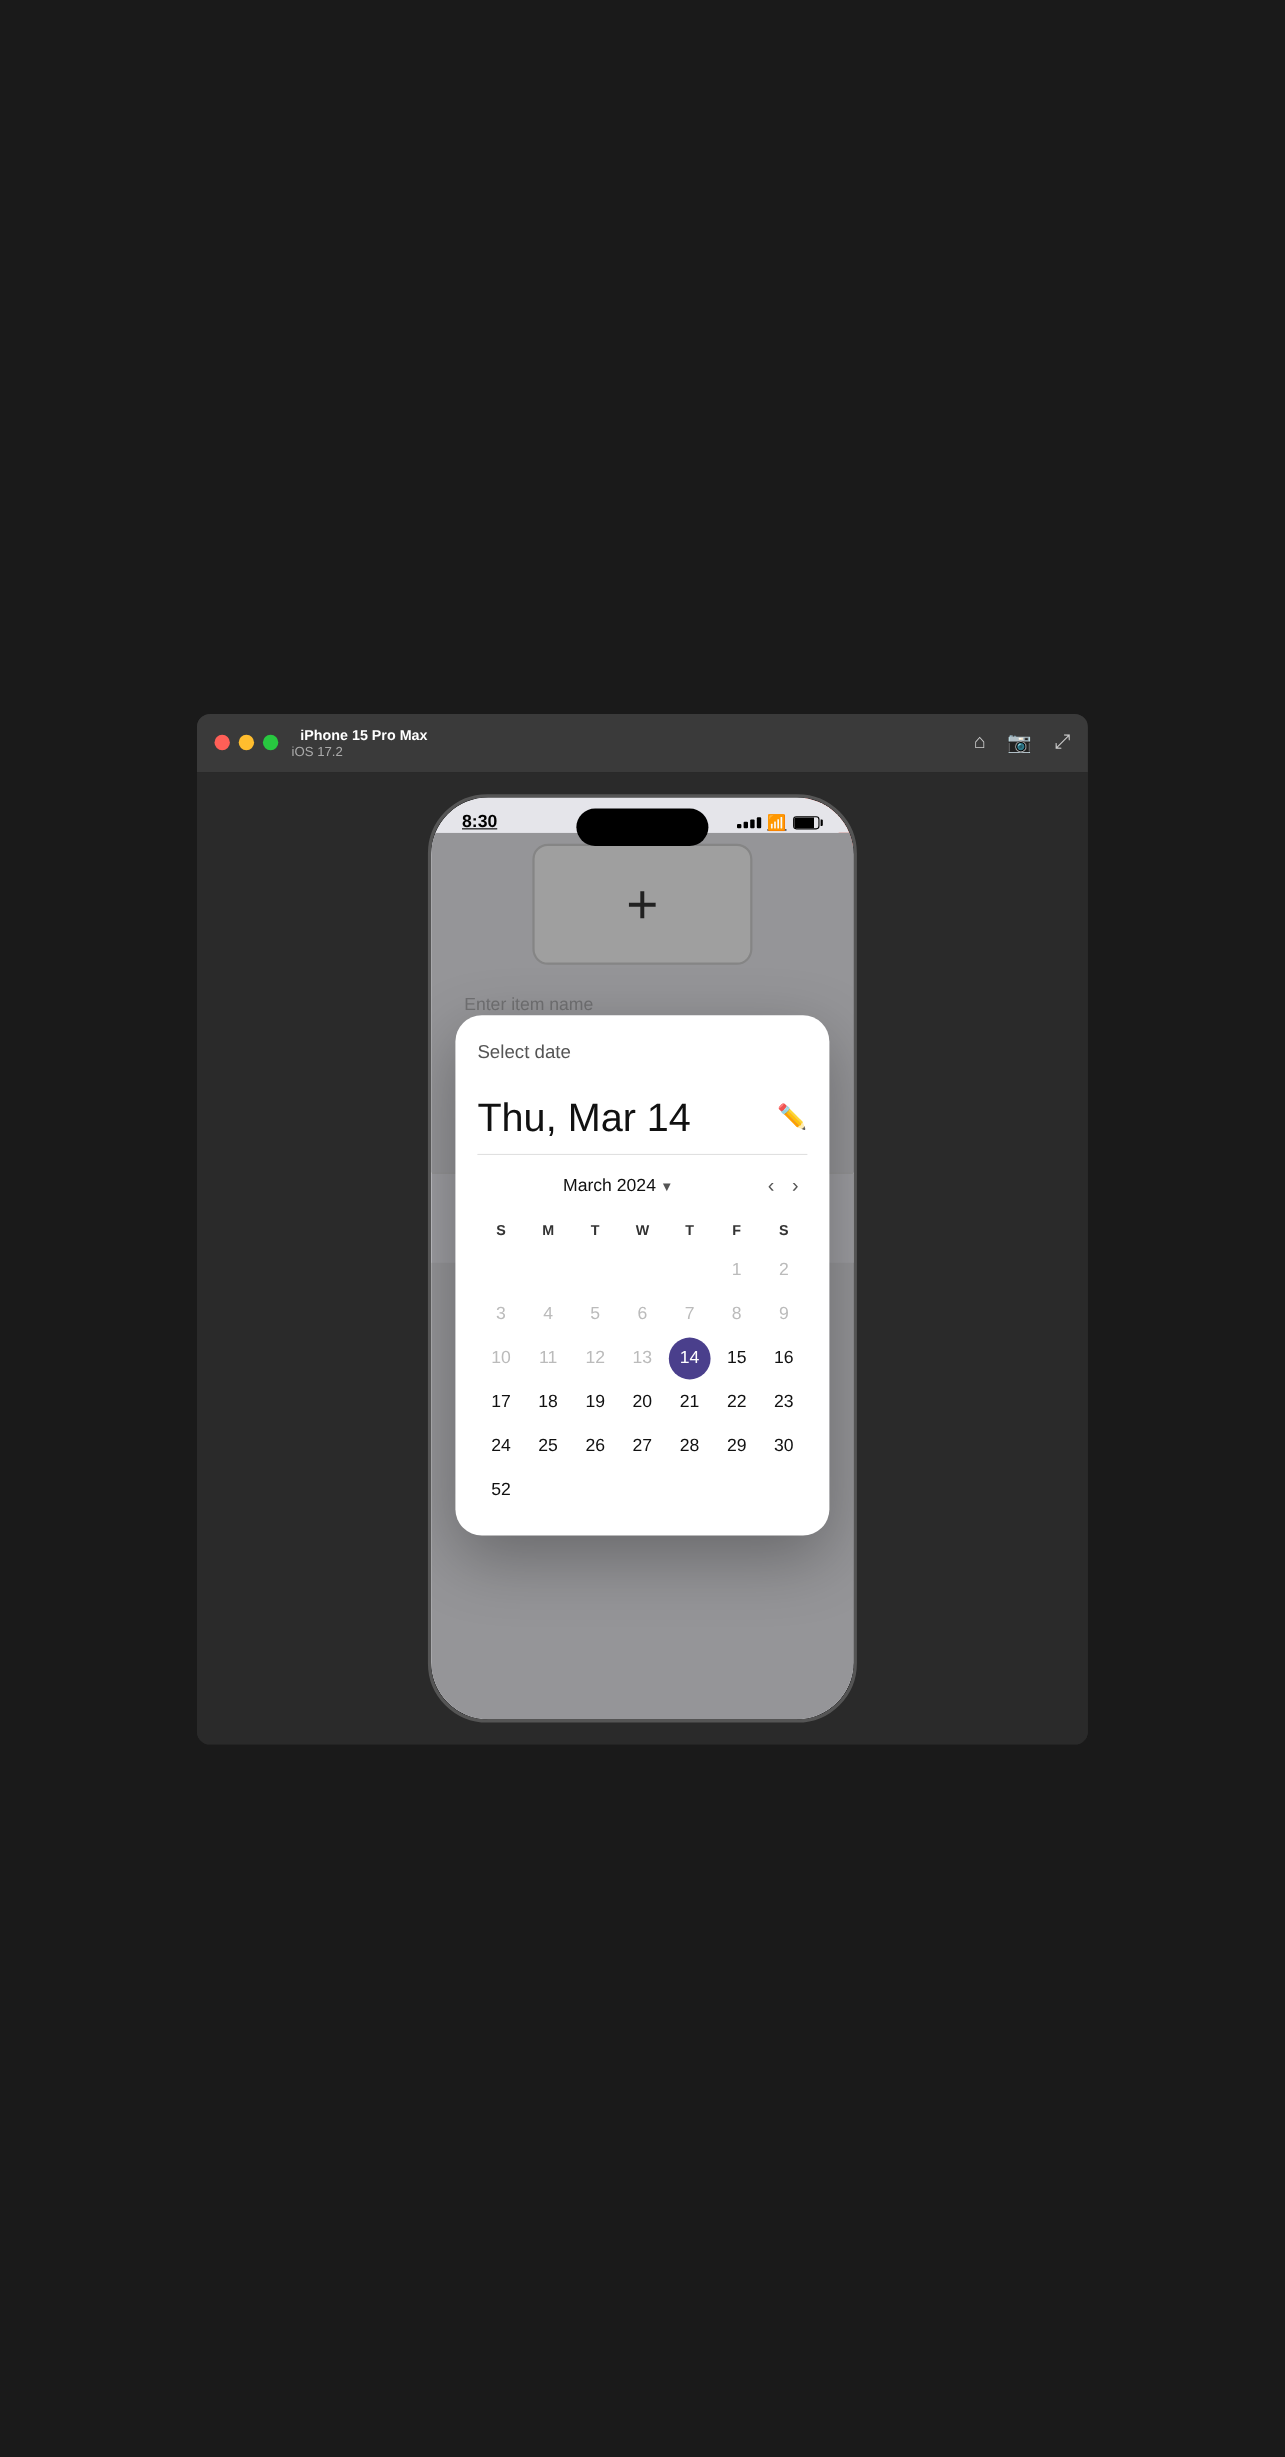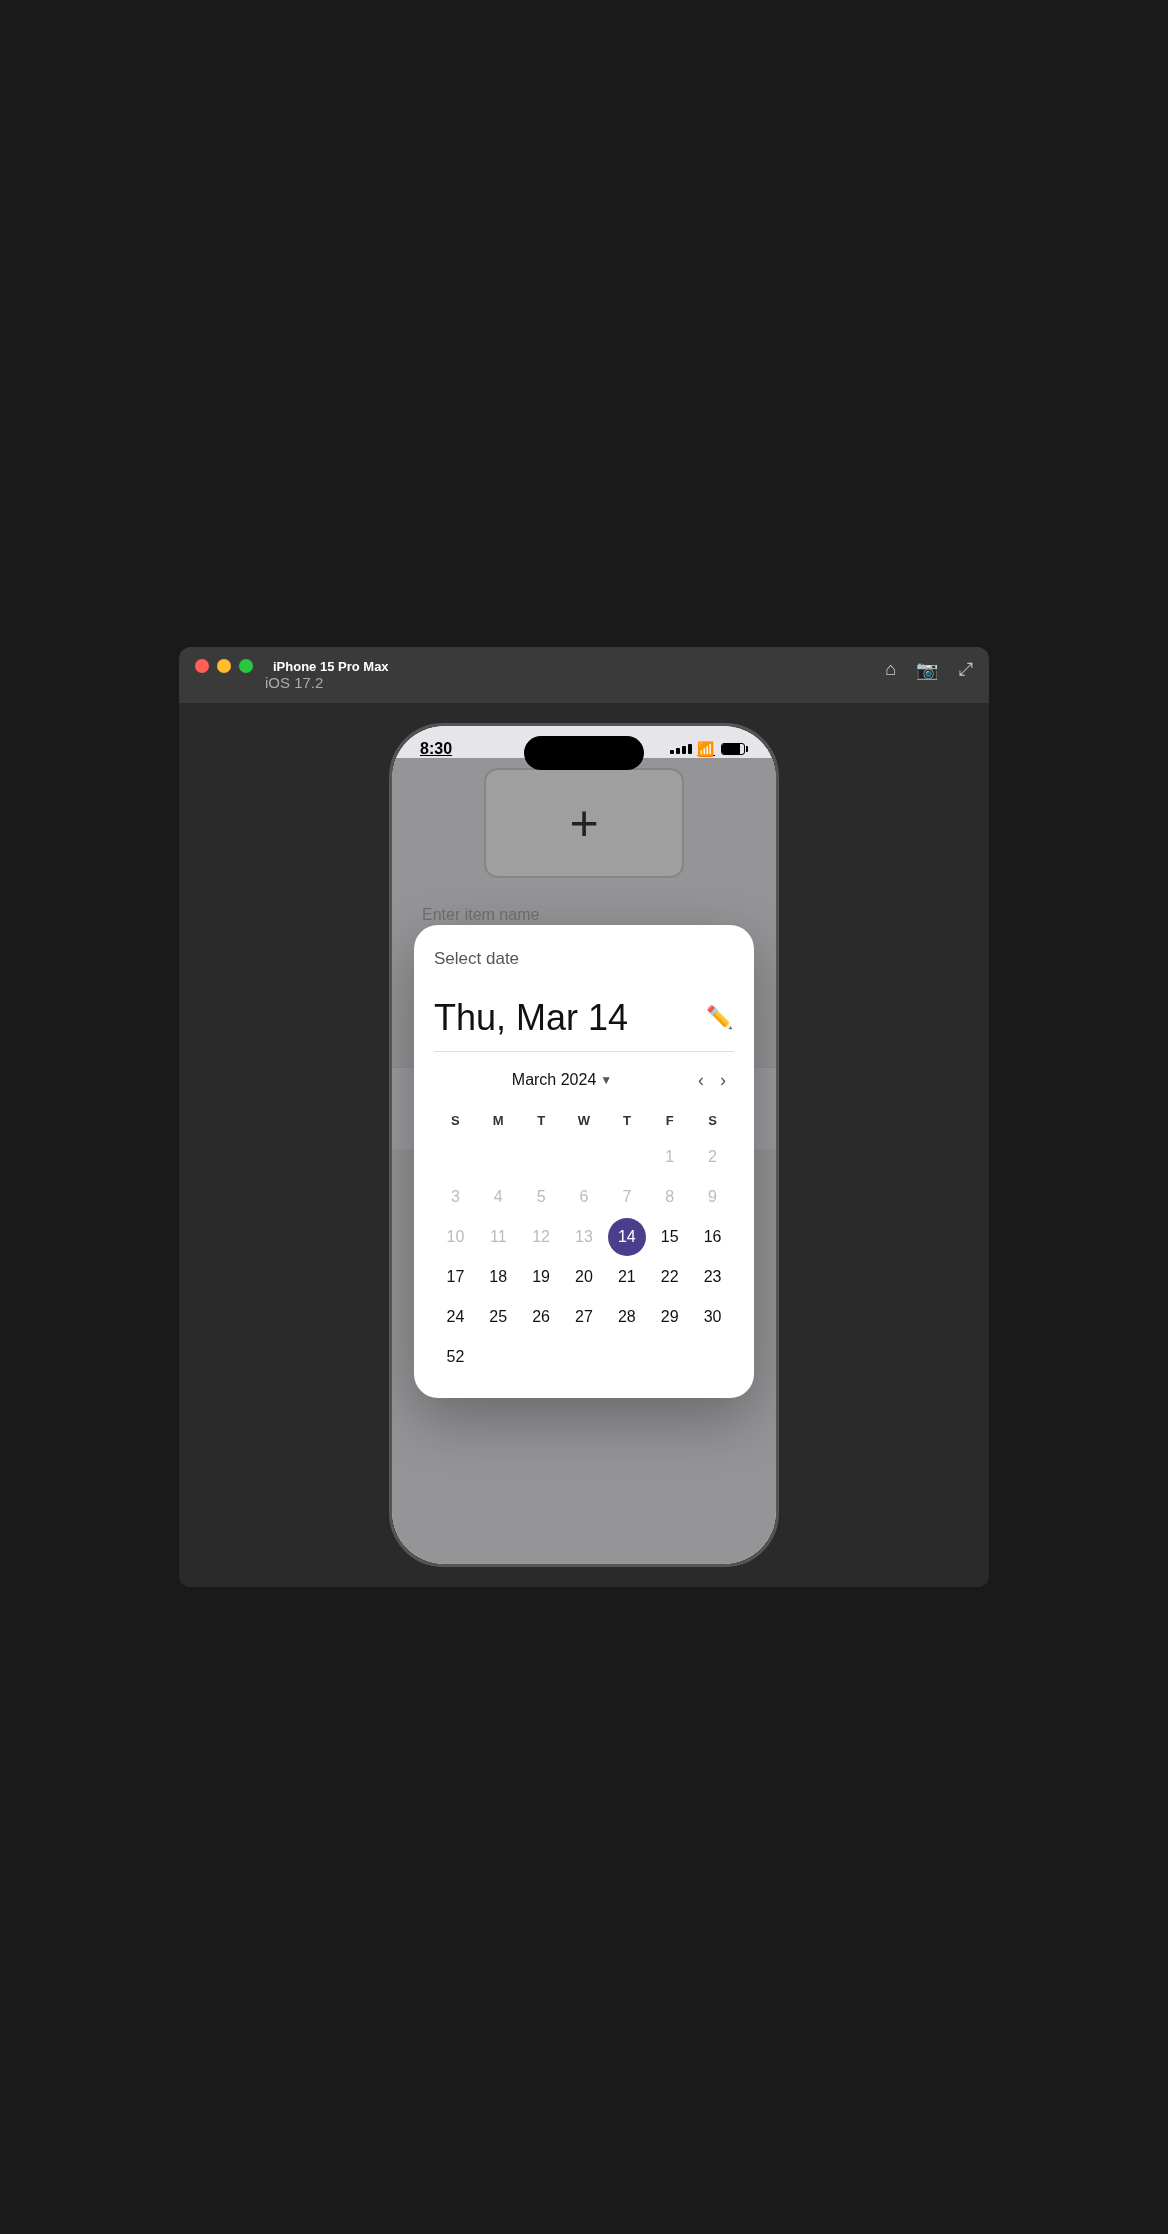--- a/index.html
+++ b/index.html
@@ -17,21 +17,21 @@
       width: 810px;
       background: #2a2a2a;
       border-radius: 12px;
       overflow: hidden;
     }
 
     .simulator-titlebar {
       background: #3a3a3a;
       padding: 12px 16px;
       display: flex;
-      align-items: flex-start;
+      align-items: center;
       gap: 12px;
     }
 
     .traffic-lights {
       display: flex;
       gap: 8px;
     }
 
     .traffic-light {
       width: 14px;
@@ -43,21 +43,21 @@
     .tl-green { background: #28c840; }
 
     .simulator-device-name {
       color: #fff;
       font-size: 13px;
       font-weight: 600;
       margin-left: 8px;
     }
     .simulator-device-os {
       color: #aaa;
-      font-size: 15px;
+      font-size: 12px;
       margin-top: 0;
     }
 
     .simulator-controls {
       margin-left: auto;
       display: flex;
       gap: 20px;
     }
     .sim-ctrl-icon {
       color: #ccc;

